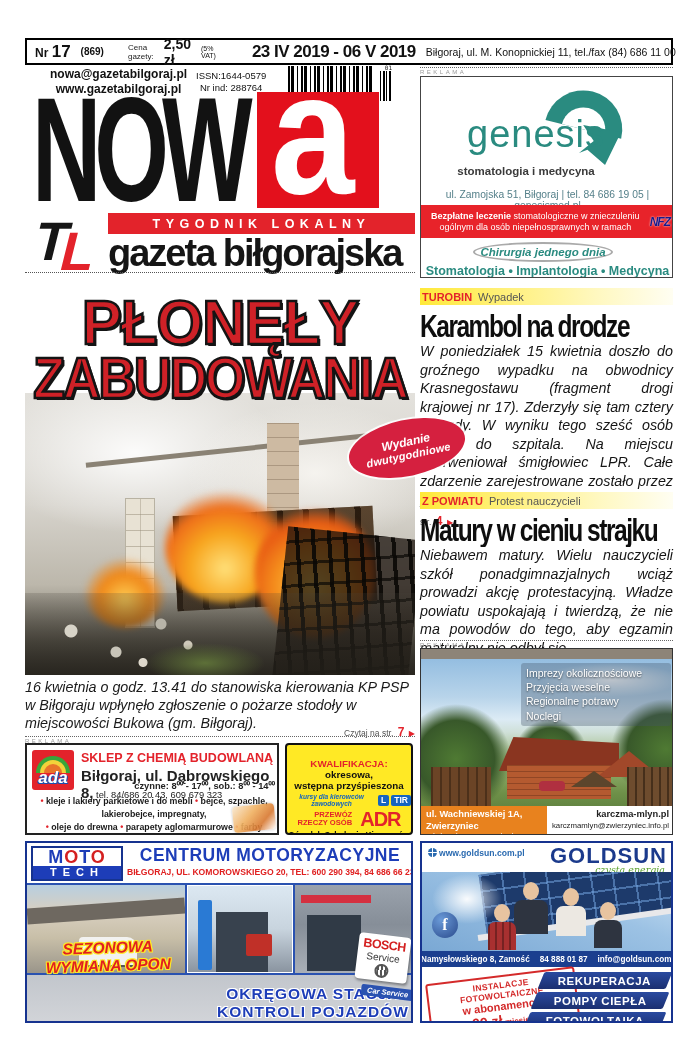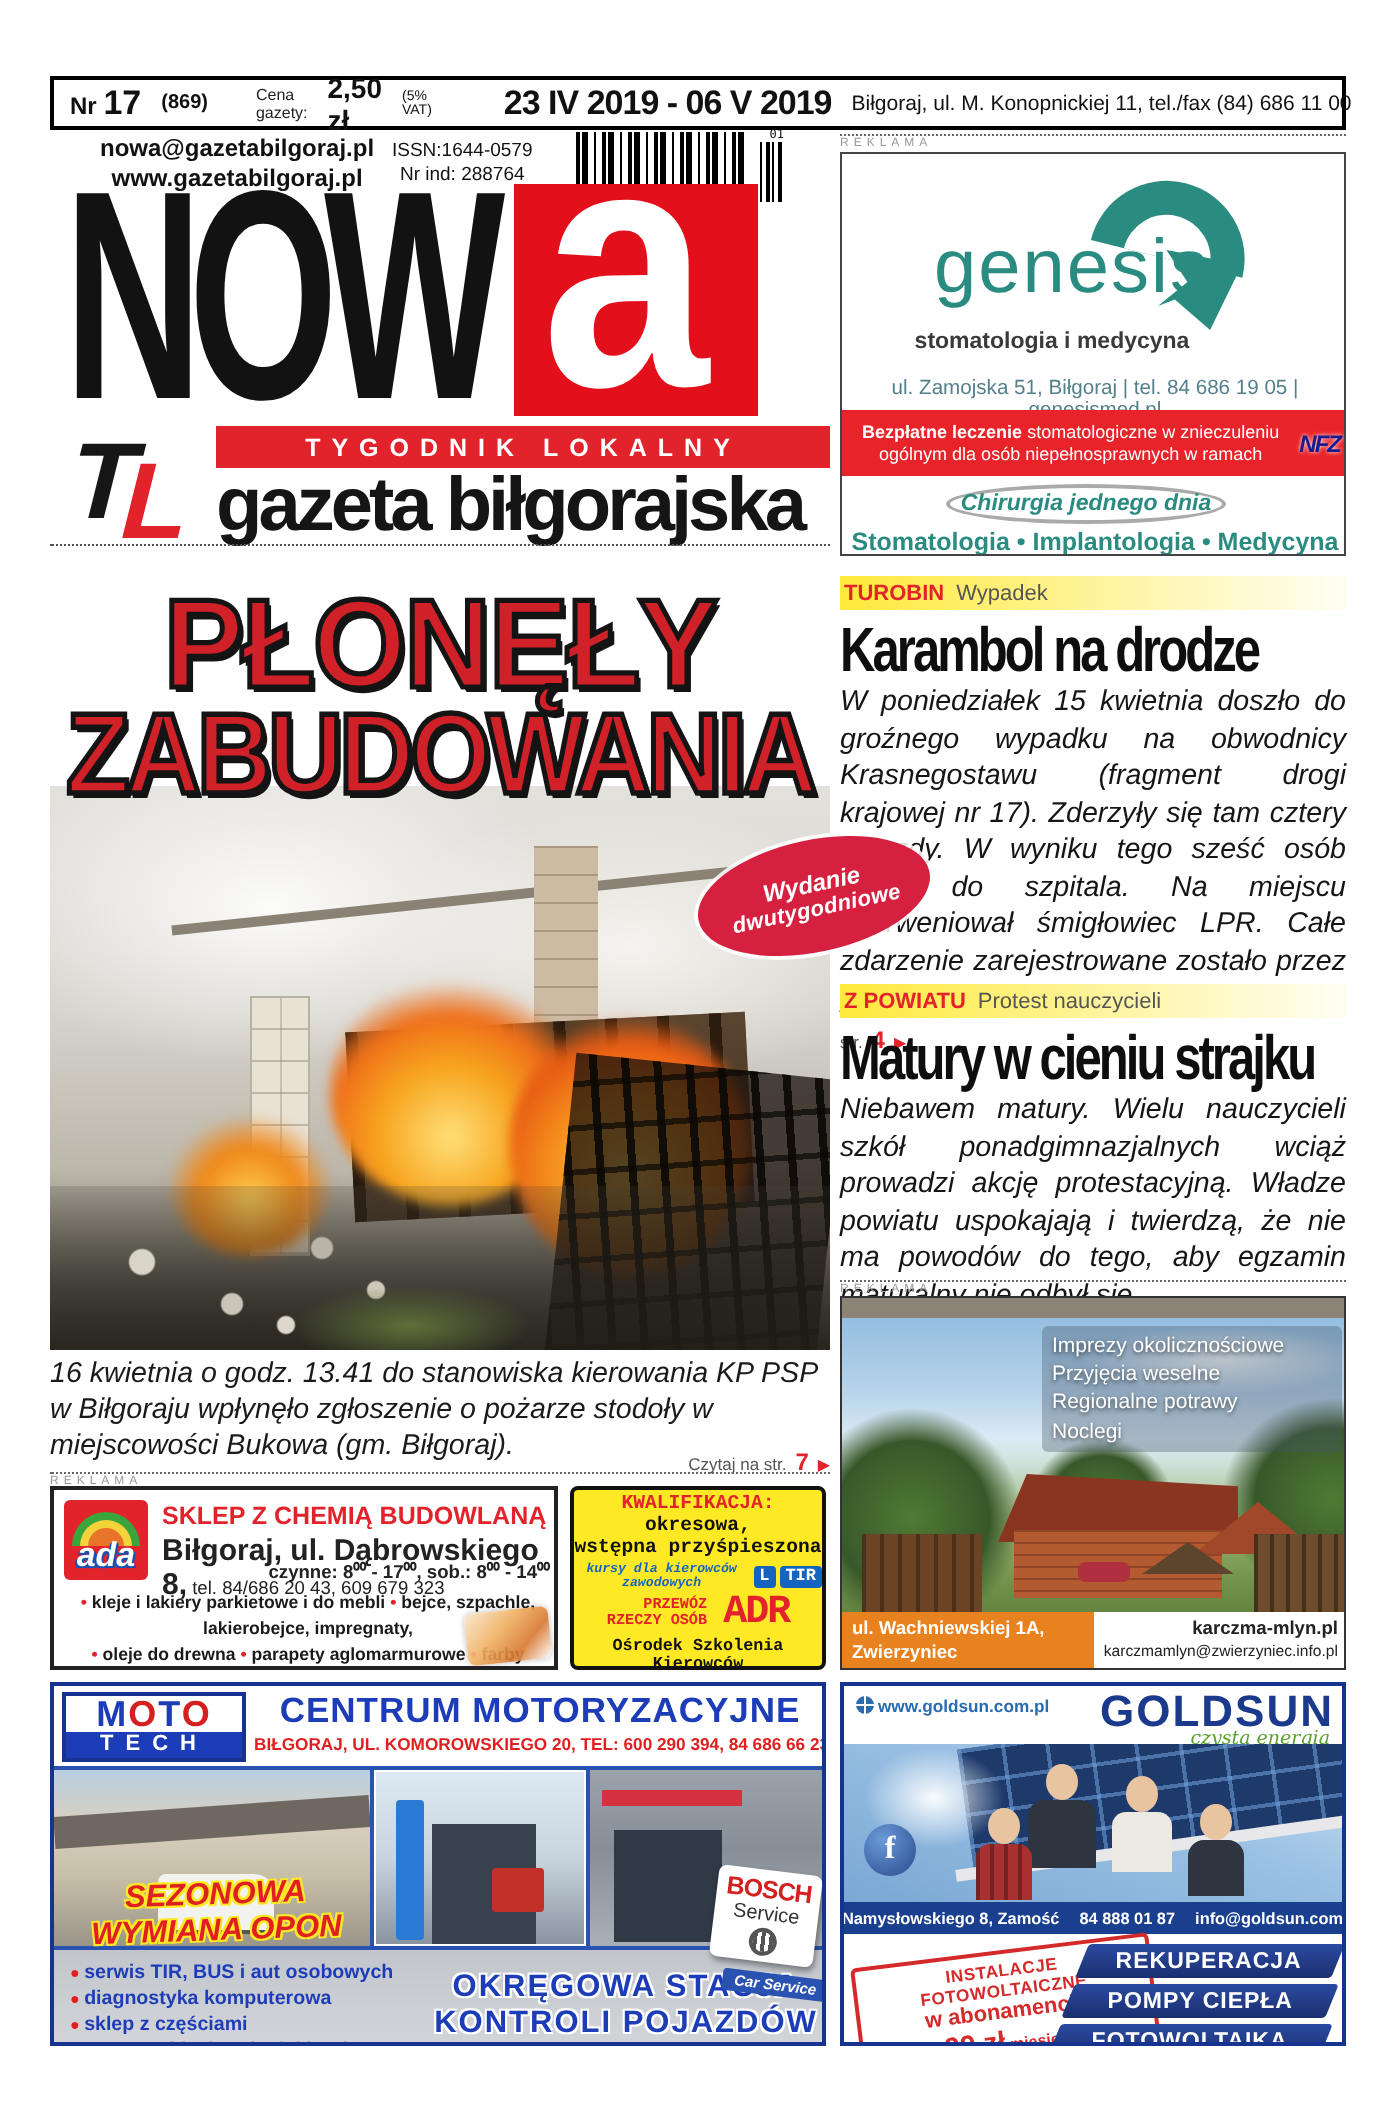--- a/index.html
+++ b/index.html
@@ -181,21 +181,21 @@
   .ada-l2 { position:absolute; left:54px; top:22px; width:196px; font-size:9.3px; color:#222; }
   .ada-l2 b { font-size:15px; }
   .ada-hours { position:absolute; left:54px; top:34px; width:194px; text-align:right; font-size:9.3px; font-weight:bold; color:#222; }
   .ada-items { position:absolute; left:4px; top:50px; width:246px; text-align:center; font-size:8.8px; font-weight:bold; line-height:1.45; color:#1a1a1a; }
   .ada-items span::before { content:"• "; color:#e3232b; }
   .ada-bucket { position:absolute; right:2px; bottom:2px; width:42px; height:26px; border-radius:4px; transform:rotate(-6deg);
                 background:linear-gradient(135deg,#f8e8d0 0%,#f0b060 40%,#d87830 70%,#fff 100%); opacity:.9; box-shadow:0 0 3px rgba(0,0,0,.3); }
 
   
   .kwal { position:absolute; left:285px; top:743px; width:128px; height:92px; background:#ffe925; border:2px solid #111;
-          border-radius:4px; text-align:center; padding-top:2px; line-height:1.12; overflow:hidden;font-family:Liberation Mono, monospace; }
+          border-radius:4px; text-align:center; padding-top:14px; line-height:1.12; overflow:hidden; }
   .kw-l1 { font-size:9.8px; font-weight:bold; }
   .kw-red { color:#e3232b; } .kw-blk { color:#111; }
   .kw-courses { display:flex; align-items:center; justify-content:center; gap:2px; margin-top:1px; }
   .kw-courses .c { font-size:6.6px; font-weight:bold; font-style:italic; color:#1565c0; }
   .chip { background:#1565c0; color:#fff; font-weight:bold; font-size:8.5px; padding:0 3px; border-radius:2px; line-height:1.3; }
   .kw-mid { display:flex; align-items:center; justify-content:center; gap:8px; margin-top:0; }
   .kw-przewoz { font-size:7.6px; font-weight:bold; color:#e3232b; line-height:1.1; text-align:right; }
   .kw-adr { font-size:20px; font-weight:bold; color:#e3232b; letter-spacing:-1px; }
   .kw-s1 { font-size:8.4px; font-weight:bold; color:#111; margin-top:1px; }
   .kw-s2 { font-size:9px; font-weight:bold; color:#111; }
@@ -490,27 +490,20 @@
         <div>SEZONOWA</div>
         <div>WYMIANA OPON</div>
       </div>
       <div class="bosch">
         <div class="b1">BOSCH</div>
         <div class="b2">Service</div>
         <div class="b3"></div>
       </div>
       <div class="carservice">Car Service</div>
       <div class="mt-bottom">
-        <div class="mt-services">
-          <div>serwis TIR, BUS i aut osobowych</div>
-          <div>diagnostyka komputerowa</div>
-          <div>sklep z częściami</div>
-          <div>naprawy blacharsko-lakiernicze</div>
-
-        </div>
         <div class="mt-station">
           <div class="mt-st1">OKRĘGOWA STACJA</div>
           <div class="mt-st1">KONTROLI POJAZDÓW</div>
 
         </div>
       </div>
     </div>
   </div>
 
   <div class="gold">

